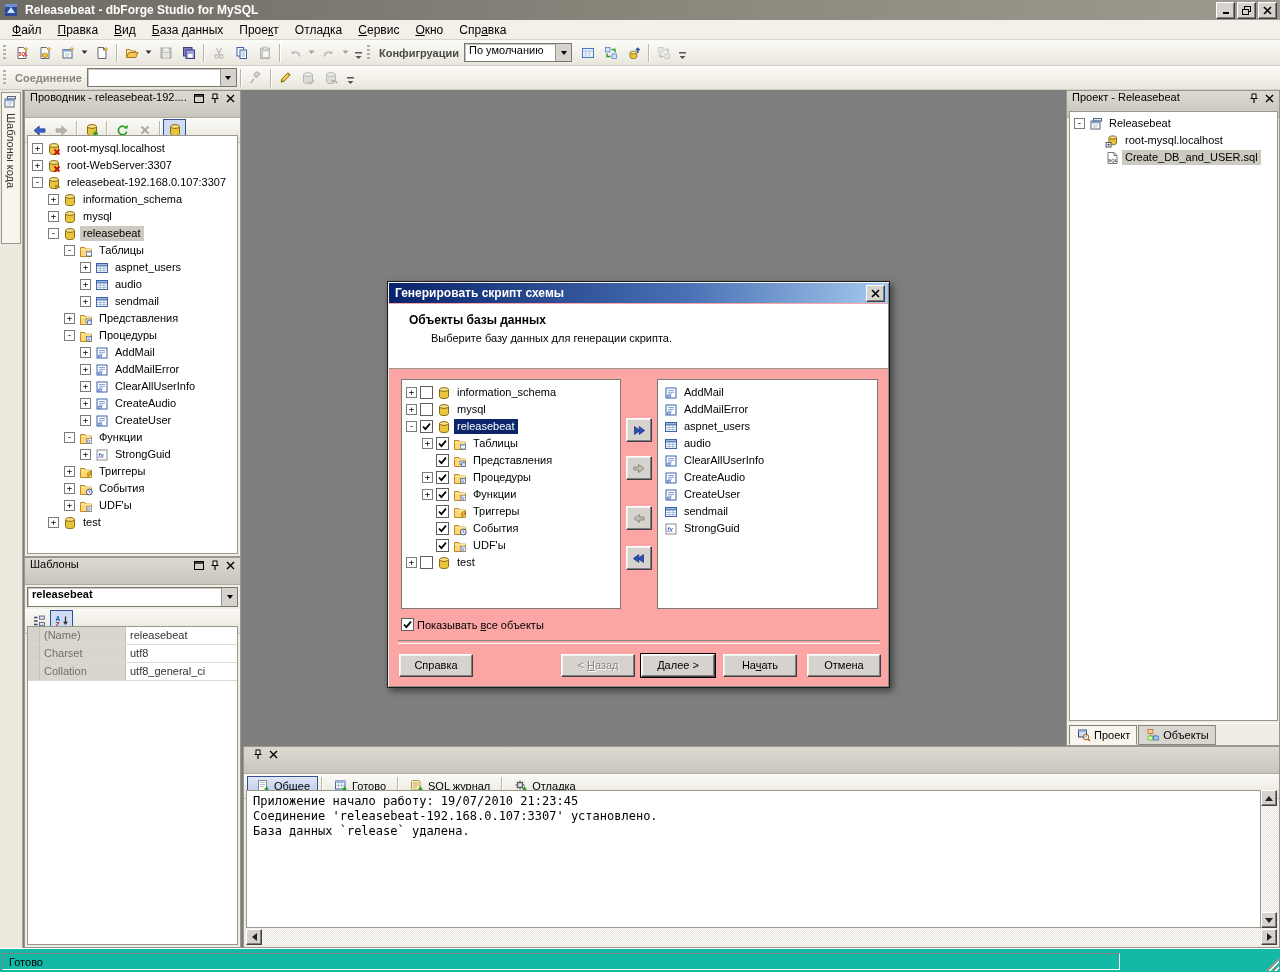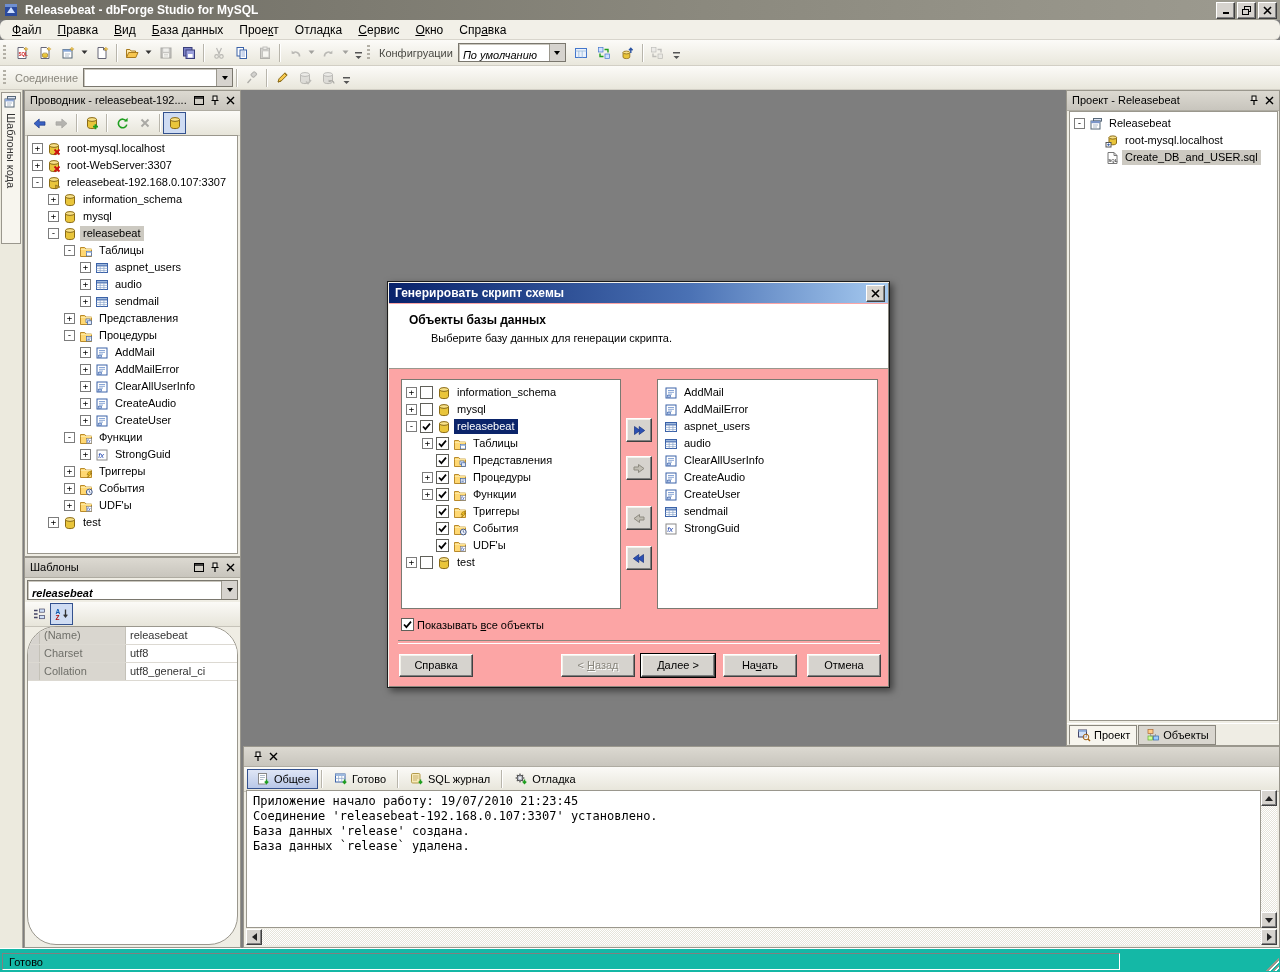--- a/index.html
+++ b/index.html
@@ -5,48 +5,48 @@
   html,body{margin:0;padding:0;}
   .app{position:relative;width:1280px;height:972px;background:#7e7e7e;font-family:"Liberation Sans",sans-serif;font-size:11px;color:#000;overflow:hidden;}
   svg{display:block;}
   u{text-decoration:underline;}
 
   
   .titlebar{position:absolute;left:0;top:0;width:1280px;height:20px;background:linear-gradient(90deg,#6e6c63,#8b897e 55%,#9d9b90);display:flex;align-items:center;padding:0 3px;box-sizing:border-box;}
   .title-text{color:#fff;font-weight:bold;font-size:12px;margin-left:4px;flex:1;white-space:nowrap;overflow:hidden;}
   .winbtn{width:17px;height:15px;background:#d6d3ce;border:1px solid;border-color:#fff #404040 #404040 #fff;box-shadow:inset -1px -1px 0 #808080;margin-left:2px;display:flex;align-items:center;justify-content:center;}
 
-  .menubar{position:absolute;left:0;top:20px;width:1280px;height:20px;background:#f2f0e8;border-bottom:1px solid #d8d5cc;display:flex;align-items:center;padding-left:4px;box-sizing:border-box;font-size:12px;border-radius:6px;}
+  .menubar{position:absolute;left:0;top:20px;width:1280px;height:20px;background:#f2f0e8;border-bottom:1px solid #d8d5cc;display:flex;align-items:center;padding-left:4px;box-sizing:border-box;font-size:12px;}
   .menu-item{padding:3px 8px;white-space:nowrap;}
 
   .tbrow{position:absolute;left:0;width:1280px;background:linear-gradient(#fcfbf8,#e9e7dc);display:flex;align-items:center;box-sizing:border-box;border-bottom:1px solid #d2cfc5;}
   .tb1{top:40px;height:26px;}
   .tb2{top:66px;height:24px;}
   .grip{width:3px;height:16px;margin:0 4px 0 3px;background:repeating-linear-gradient(#b3b0a6 0 2px,rgba(0,0,0,0) 2px 4px);}
   .tbtn{width:23px;height:22px;display:flex;align-items:center;justify-content:center;}
   .disabled{filter:grayscale(1) opacity(.42);}
   .pressed{border:1px solid #33518e;background:#cfdcf3;box-sizing:border-box;}
   .dda{width:11px;height:22px;display:flex;align-items:center;justify-content:center;}
   .tsep{width:1px;height:18px;background:#b8b5ab;margin:0 3px;box-shadow:1px 0 0 #fff;}
-  .tblabel{margin:8px 5px;color:#4a4a44;white-space:nowrap;}
+  .tblabel{margin:8px 5px;color:#4a4a44;white-space:nowrap;font-weight:bold;}
   .tboverflow{width:11px;height:20px;display:flex;align-items:flex-end;justify-content:center;padding-bottom:2px;box-sizing:border-box;margin-left:2px;}
 
-  .combo{height:19px;background:#fff;border:1px solid #7a776e;box-shadow:inset 1px 1px 0 #c9c6bd;display:flex;align-items:flex-end;box-sizing:border-box;font-style:italic;}
+  .combo{height:19px;background:#fff;border:1px solid #7a776e;box-shadow:inset 1px 1px 0 #c9c6bd;display:flex;align-items:flex-start;box-sizing:border-box;}
   .combo .cval{flex:1;padding:0 4px;white-space:nowrap;overflow:hidden;}
   .combo .cbtn{width:15px;height:100%;background:#d6d3ce;border-left:1px solid #9a978d;display:flex;align-items:center;justify-content:center;}
   .tri-dn{width:0;height:0;border:3px solid rgba(0,0,0,0);border-top:4px solid #000;margin-top:3px;}
 
   
   .lstrip{position:absolute;left:0;top:90px;width:23px;height:858px;background:#eceade;border-right:1px solid #a9a69c;box-sizing:border-box;}
   .ltab{position:absolute;left:1px;top:2px;width:20px;height:152px;background:#f7f5ee;border:1px solid #9a978d;box-sizing:border-box;display:flex;flex-direction:column;align-items:center;padding-top:2px;}
   .ltab-label{writing-mode:vertical-rl;font-size:11px;color:#333;margin-top:4px;white-space:nowrap;}
 
   
   .panel{position:absolute;background:#efede4;border:1px solid #9a978d;box-sizing:border-box;}
-  .phead{height:18px;background:linear-gradient(#dcd9d1,#c8c5bd);display:flex;align-items:center;padding:0 2px 1px 5px;border-bottom:1px solid #aeaba1;}
+  .phead{height:18px;background:linear-gradient(#dcd9d1,#c8c5bd);display:flex;align-items:flex-start;padding:0 2px 8px 5px;border-bottom:1px solid #aeaba1;}
   .ptitle{flex:1;white-space:nowrap;overflow:hidden;}
   .pbtn{width:15px;height:14px;display:flex;align-items:center;justify-content:center;margin-left:1px;}
   .ptb{height:24px;background:linear-gradient(#fbfaf7,#e7e5da);display:flex;align-items:center;border-bottom:1px solid #c6c3b9;padding-left:2px;}
   .whitebox{position:absolute;background:#fff;border:1px solid #9a978d;box-sizing:border-box;overflow:hidden;}
 
   
   .trow{height:17px;display:flex;align-items:center;white-space:nowrap;}
   .exp{width:11px;height:11px;border:1px solid #7c7c7c;background:#fff;font-size:9px;line-height:9px;text-align:center;margin-right:3px;box-sizing:border-box;font-family:"DejaVu Sans Mono",monospace;flex:none;}
   .exp-sp{width:14px;flex:none;}
   .ticon{width:15px;height:14px;margin-right:3px;display:flex;align-items:center;justify-content:center;flex:none;}
@@ -753,21 +753,21 @@
           </svg>
         </span>
         <span class="tbtn pressed">
           <svg width="14" height="14" viewBox="0 0 14 14">
             <text x="0.5" y="6.5" font-size="6.5" fill="#0a58b0" font-weight="bold">A</text>
             <text x="0.5" y="13" font-size="6.5" fill="#b01010" font-weight="bold">Z</text>
             <path d="M10.5 2.5v7M8.7 7.7l1.8 2.2 1.8-2.2" fill="none" stroke="#333" stroke-width="1.3"></path>
           </svg>
         </span>
       </div>
-    <div class="whitebox" style="left:2px;top:68px;width:211px;height:319px;border-radius:29px;" id="properties-grid">
+    <div class="whitebox" style="left:2px;top:68px;width:211px;height:319px;" id="properties-grid">
         <div class="prow">
           <span class="pgut"></span>
           <span class="pname">(Name)</span>
           <span class="pval">releasebeat</span>
         </div>
         <div class="prow">
           <span class="pgut"></span>
           <span class="pname">Charset</span>
           <span class="pval">utf8</span>
         </div>
@@ -914,21 +914,21 @@
             <svg width="14" height="14" viewBox="0 0 14 14">
               <circle cx="6" cy="6" r="3" fill="#b8bcc8" stroke="#555"></circle>
               <circle cx="6" cy="6" r="1.2" fill="#eee"></circle>
               <path d="M6 1.5v2M6 8.5v2M1.5 6h2M8.5 6h2M2.8 2.8l1.4 1.4M7.8 7.8l1.4 1.4M9.2 2.8L7.8 4.2M4.2 7.8L2.8 9.2" stroke="#555" stroke-width="1.1"></path>
               <path d="M10.5 7.6v3.4M8.8 9.4l1.7 2 1.7-2" fill="none" stroke="#1f9e1f" stroke-width="1.5"></path>
             </svg>
           </span>
           <span>Отладка</span>
         </div>
       </div>
-    <div class="whitebox obody" style="left:2px;top:43px;width:1015px;height:138px;" id="output-body"><div>Приложение начало работу: 19/07/2010 21:23:45</div><div>Соединение 'releasebeat-192.168.0.107:3307' установлено.</div><div>База данных 'release' создана.</div><div>База данных `release` удалена.</div></div>
+    <div class="whitebox obody" style="left:2px;top:43px;width:1015px;height:138px;" id="output-body"><div>Приложение начало работу: 19/07/2010 21:23:45</div><div>Соединение 'releasebeat-192.168.0.107:3307' установлено.</div><div>База данных `release` удалена.</div></div>
 
     <div class="sbtrack" style="right:2px;top:43px;width:16px;height:138px;"></div>
     <span class="sbtn" style="right:2px;top:43px;">
         <span class="t-up"></span>
       </span>
     <span class="sbtn" style="right:2px;top:165px;">
         <span class="t-dn"></span>
       </span>
 
     <div class="sbtrack" style="left:2px;top:182px;width:1015px;height:16px;"></div>

